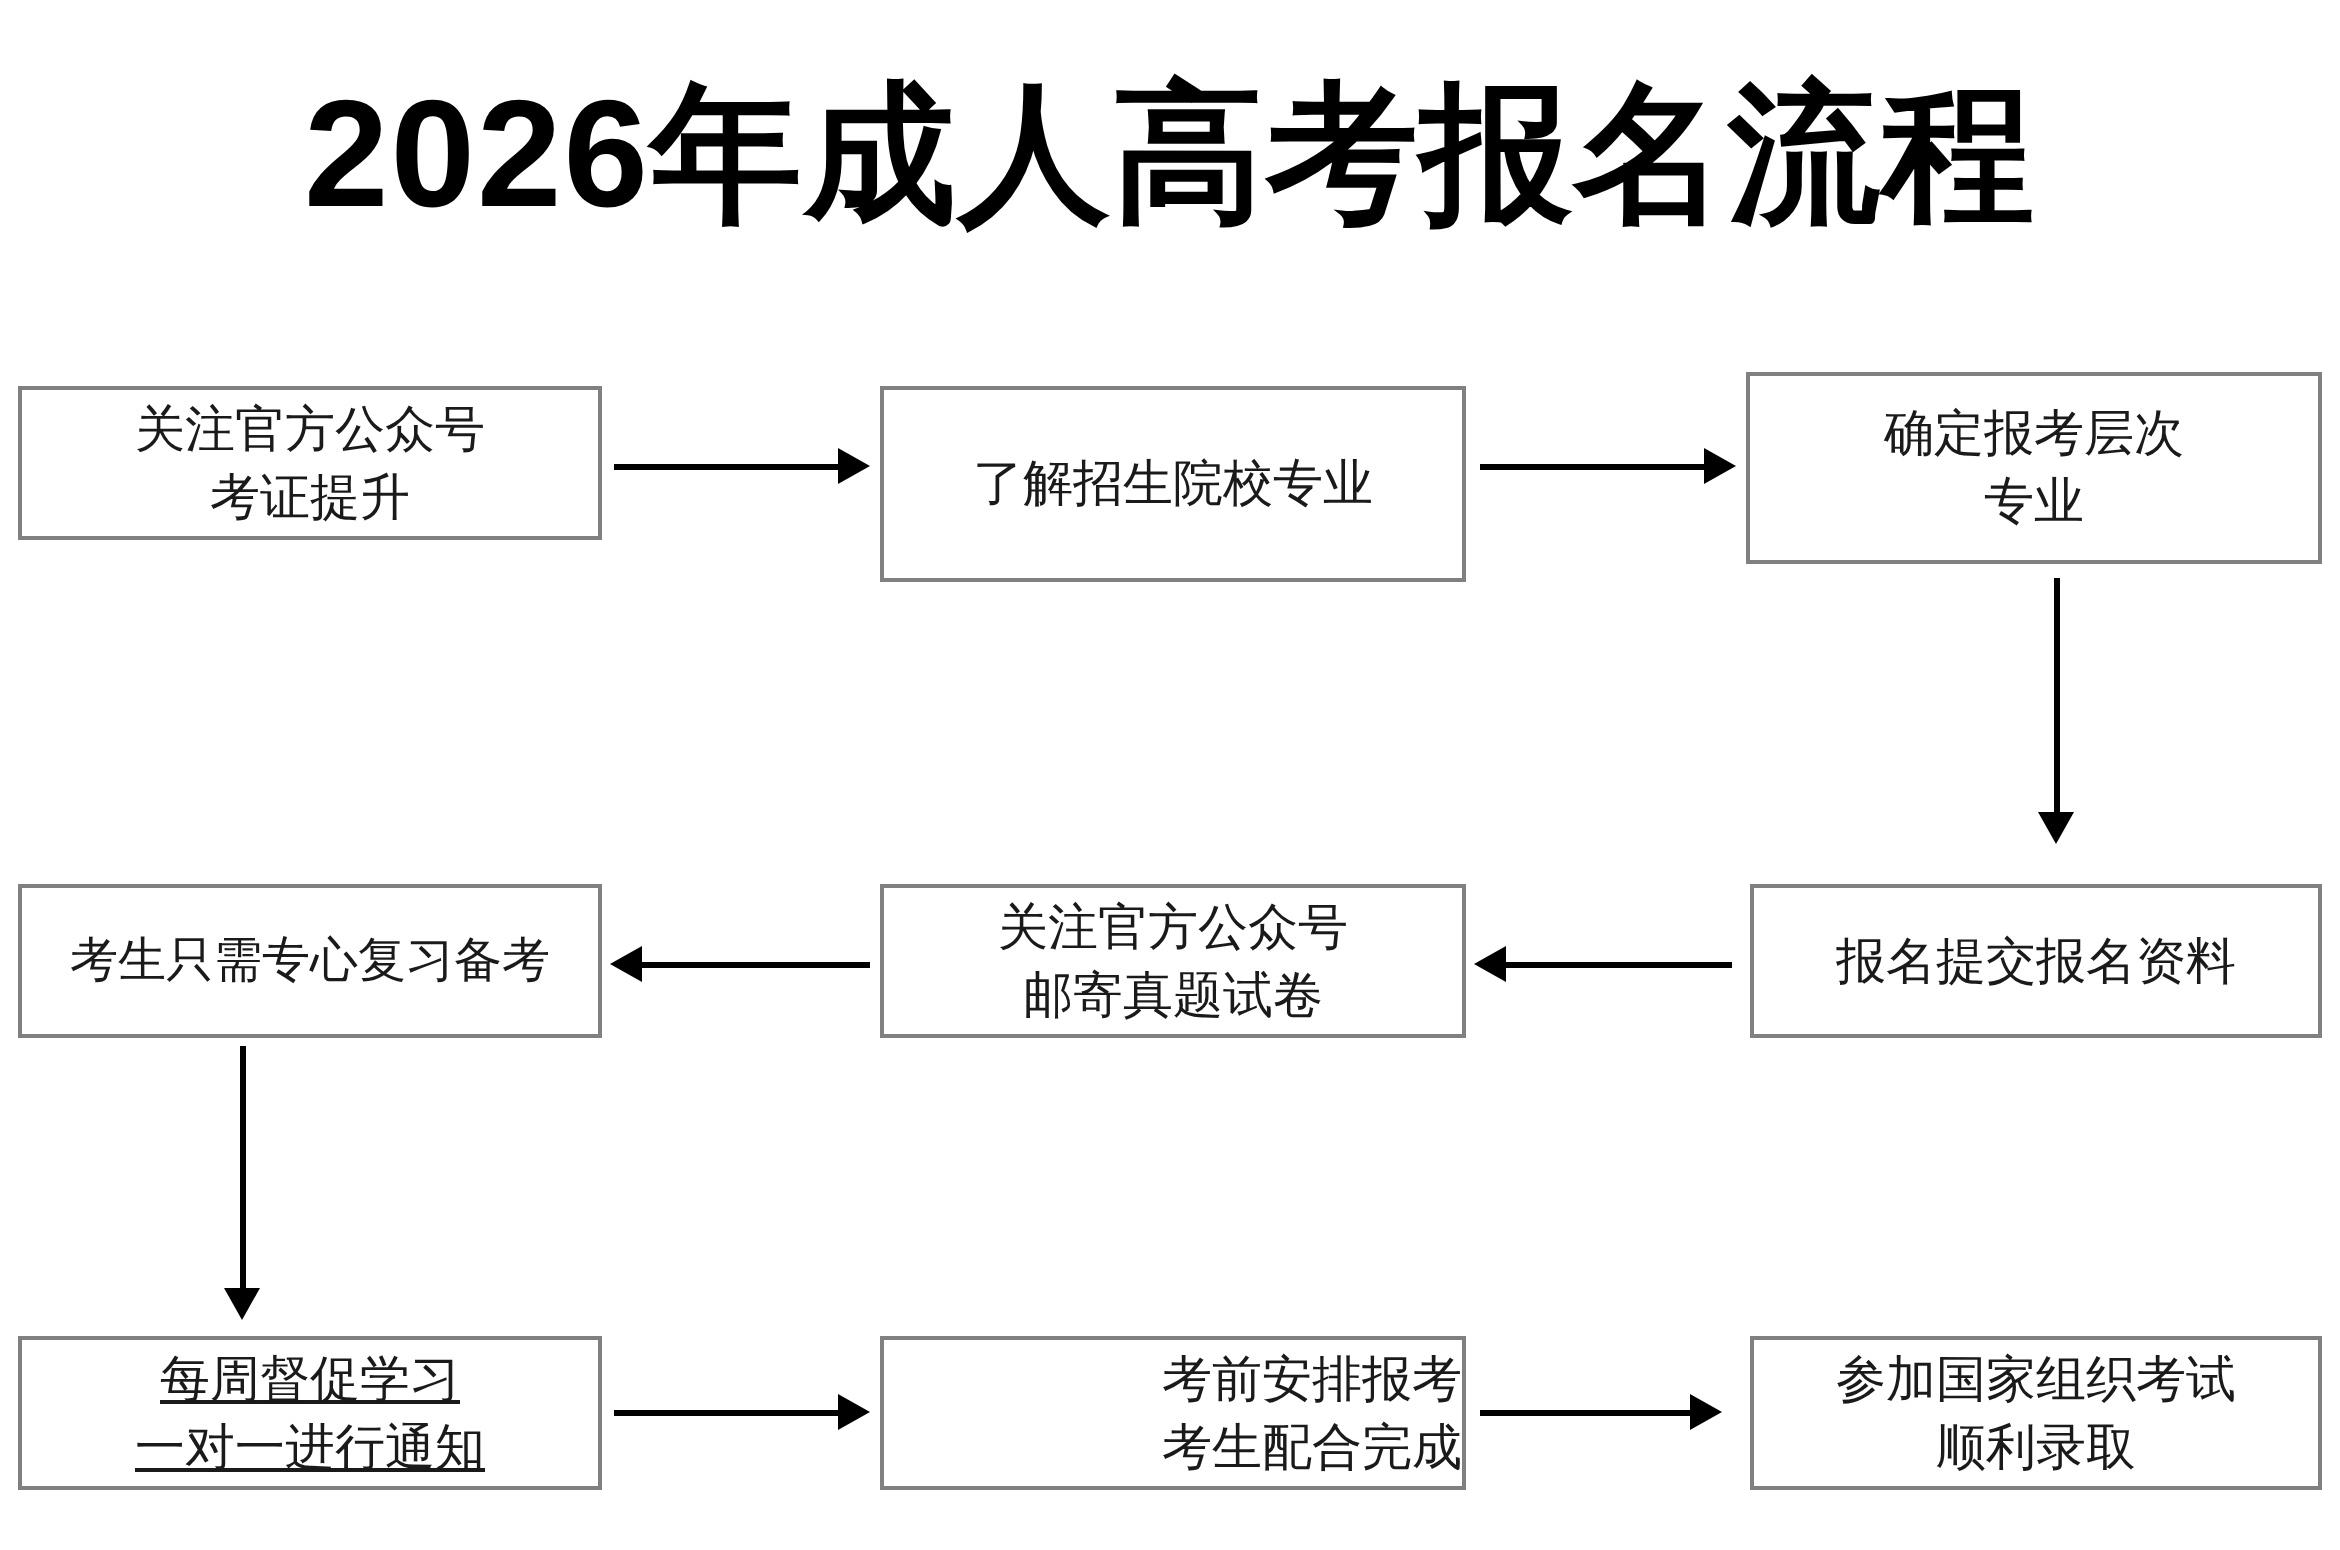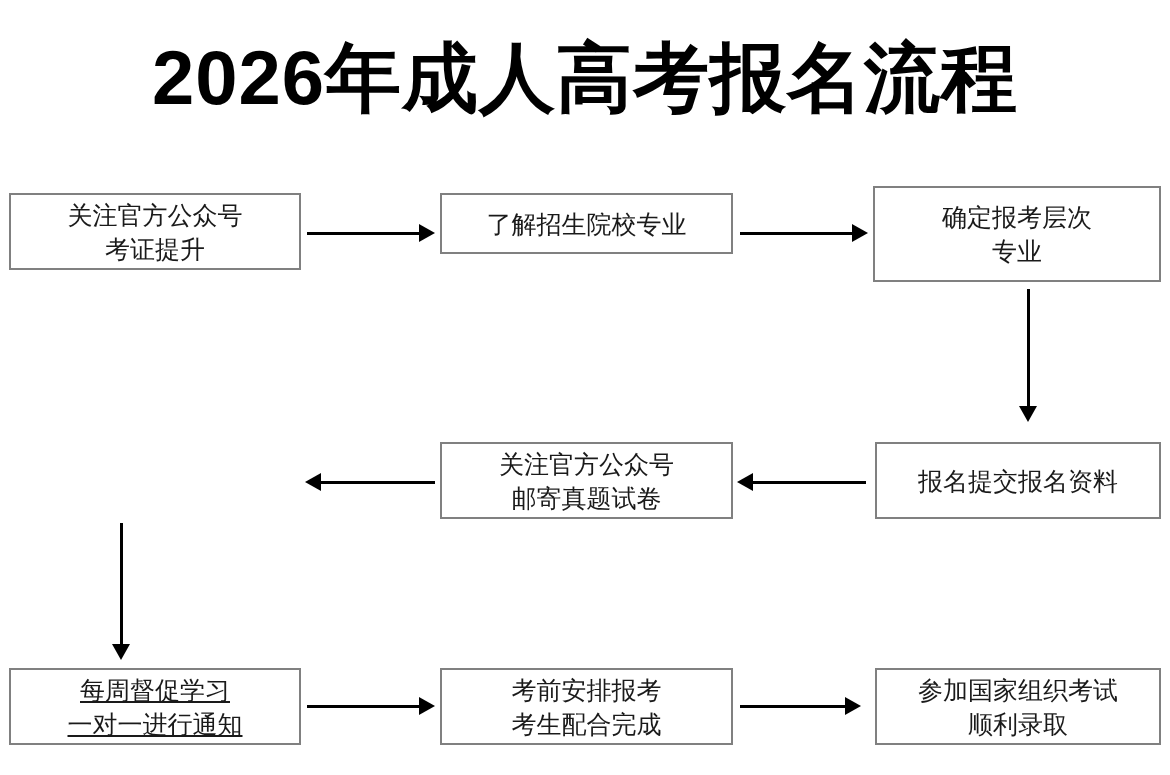--- a/index.html
+++ b/index.html
@@ -93,35 +93,38 @@
   <div class="title">2026年成人高考报名流程</div>
 
   <div class="node" style="left:9px; top:193px; width:292px; height:77px;">
     <span>关注官方公众号</span>
     <span class="line2">考证提升</span>
   </div>
 
   <div class="arrow-h" style="left:307px; top:232px; width:112px;"></div>
   <div class="head head-right" style="left:419px; top:224px;"></div>
 
-  <div class="node" style="left:440px; top:193px; width:293px; height:61px;">
+  <div class="node" style="left:440px; top:193px; width:293px; height:98px;">
     <span>了解招生院校专业</span>
   </div>
 
   <div class="arrow-h" style="left:740px; top:232px; width:112px;"></div>
   <div class="head head-right" style="left:852px; top:224px;"></div>
 
   <div class="node" style="left:873px; top:186px; width:288px; height:96px;">
     <span>确定报考层次</span>
     <span class="line2">专业</span>
   </div>
 
   <div class="arrow-v" style="left:1027px; top:289px; height:118px;"></div>
   <div class="head head-down" style="left:1019px; top:406px;"></div>
 
+  <div class="node tight" style="left:9px; top:442px; width:292px; height:77px;">
+    <span>考生只需专心复习备考</span>
+  </div>
 
   <div class="arrow-h" style="left:321px; top:481px; width:114px;"></div>
   <div class="head head-left" style="left:305px; top:473px;"></div>
 
   <div class="node" style="left:440px; top:442px; width:293px; height:77px;">
     <span>关注官方公众号</span>
     <span class="line2">邮寄真题试卷</span>
   </div>
 
   <div class="arrow-h" style="left:753px; top:481px; width:113px;"></div>
@@ -135,21 +138,21 @@
   <div class="head head-down" style="left:112px; top:644px;"></div>
 
   <div class="node" style="left:9px; top:668px; width:292px; height:77px;text-decoration:underline;">
     <span>每周督促学习</span>
     <span class="line2">一对一进行通知</span>
   </div>
 
   <div class="arrow-h" style="left:307px; top:705px; width:112px;"></div>
   <div class="head head-right" style="left:419px; top:697px;"></div>
 
-  <div class="node" style="left:440px; top:668px; width:293px; height:77px;">
+  <div class="node" style="left:440px; top:668px; width:293px; height:77px;align-items:flex-end;">
     <span>考前安排报考</span>
     <span class="line2">考生配合完成</span>
   </div>
 
   <div class="arrow-h" style="left:740px; top:705px; width:105px;"></div>
   <div class="head head-right" style="left:845px; top:697px;"></div>
 
   <div class="node" style="left:875px; top:668px; width:286px; height:77px;">
     <span>参加国家组织考试</span>
     <span class="line2">顺利录取</span>

